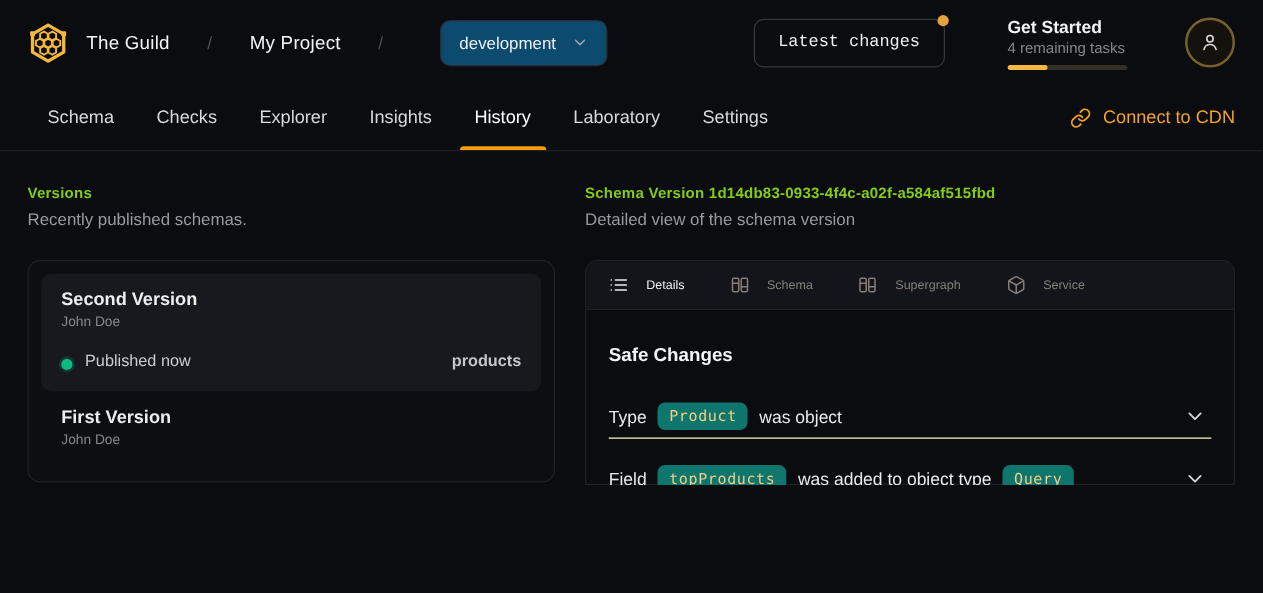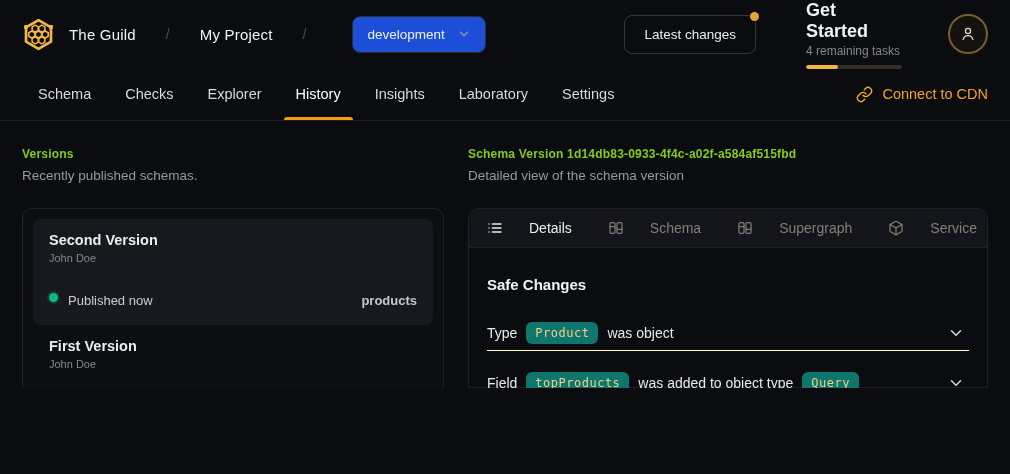--- a/index.html
+++ b/index.html
@@ -13,35 +13,35 @@
   .page { width:1010px; height:388px; display:flex; flex-direction:column; overflow:hidden; }
 
   
   .header { height:68px; display:flex; align-items:center; padding:0 22px; flex:none; }
   .brand-group { display:flex; align-items:center; gap:14px; }
   .logo { width:33px; height:35px; display:block; }
   .crumb { font-size:15px; color:#f3f4f5; font-weight:500; letter-spacing:.2px; }
   .crumb-sep { color:#4b4e54; font-size:14px; margin:0 16px; }
   .target-select {
     display:flex; align-items:center; gap:12px; margin-left:16px;
-    background:#1d4ed8; border:1px solid #2a2c31; border-radius:8px;
+    background:#0c4a6e; border:1px solid #2a2c31; border-radius:8px;
     padding:10px 14px; color:#f0f1f3; font-size:13.5px; cursor:pointer;
   }
   .hdr-spacer { flex:1; }
   .latest-btn {
     position:relative; background:transparent; border:1px solid #35373d;
     border-radius:8px; padding:11px 19px; color:#ededef; font-size:13.5px;
-    font-family:Liberation Sans, sans-serif; cursor:pointer;
+    font-family:Liberation Mono, monospace; cursor:pointer;
   }
   .latest-dot {
     position:absolute; top:-4px; right:-4px; width:9px; height:9px;
     border-radius:50%; background:#e2a33c;
   }
   .get-started { margin-left:50px; width:96px; }
-  .gs-title { font-size:18px; font-weight:600; color:#f1f2f3; }
+  .gs-title { font-size:14px; font-weight:600; color:#f1f2f3; }
   .gs-sub { font-size:12px; color:#83878e; margin-top:2px; white-space:nowrap; }
   .gs-bar { margin-top:7px; height:4px; border-radius:2px; background:#332f26; overflow:hidden; }
   .gs-fill { height:100%; border-radius:2px; background:#f4b740; width:33%; }
   .avatar {
     margin-left:46px; width:40px; height:40px; border-radius:50%;
     border:2px solid #77602b; background:#15120d; display:flex;
     align-items:center; justify-content:center; cursor:pointer; flex:none;
   }
 
   
@@ -70,38 +70,38 @@
 
   
   .versions-box {
     margin-top:25px; border:1px solid #1f2126; border-radius:10px;
     background:#0c0e12; padding:10px;
   }
   .version-card { border-radius:8px; padding:13px 16px 17px; cursor:pointer; }
   .version-card.selected { background:#17191f; }
   .vc-title { font-size:14.5px; font-weight:600; color:#ededee; }
   .vc-author { font-size:11px; color:#85888f; margin-top:4px; }
-  .vc-row { display:flex; align-items:flex-start; margin-top:29px; }
+  .vc-row { display:flex; align-items:flex-end; margin-top:17px; }
   .status-dot {
     width:9px; height:9px; border-radius:50%; background:#10b981;
     box-shadow:0 0 0 2px rgba(16,185,129,.18); flex:none;
   }
   .vc-status { font-size:13px; color:#cccdd1; margin-left:10px; }
   .vc-service { margin-left:auto; font-size:13px; font-weight:700; color:#c5c7cc; }
 
   
   .detail-panel {
     margin-top:25px; flex:1; border:1px solid #1f2126;
     border-radius:10px 10px 0 0; display:flex; flex-direction:column; min-height:0;
   }
   .detail-tabs {
     display:flex; align-items:center; gap:36px; padding:11px 18px;
     background:#14151a; border-bottom:1px solid #1f2126; border-radius:10px 10px 0 0;
   }
-  .dtab { display:flex; align-items:center; gap:26px; font-size:14px; color:#847e76; cursor:pointer; }
+  .dtab { display:flex; align-items:center; gap:14px; font-size:10px; color:#847e76; cursor:pointer; }
   .dtab svg { stroke:#847e76; }
   .dtab.active { color:#eceded; font-weight:500; }
   .dtab.active svg { stroke:#eceded; }
   .detail-content { padding:21px 18px 0; }
   .changes-title { font-size:15px; font-weight:700; color:#f2f3f4; margin:7px 0 8px; }
   .change-row {
     display:flex; align-items:center; padding:21px 4px 6px 0;
     border-bottom:1px solid #fef9c3; font-size:14px; color:#e9eaec; cursor:pointer;
   }
   .code-badge {
@@ -176,22 +176,22 @@
         </svg>
       </span>
     </div>
   </header>
 
   <nav class="nav">
     <div class="nav-tabs">
       <div class="nav-tab">Schema</div>
       <div class="nav-tab">Checks</div>
       <div class="nav-tab">Explorer</div>
+      <div class="nav-tab">Insights</div>
       <div class="nav-tab active">History</div>
-      <div class="nav-tab">Insights</div>
       <div class="nav-tab">Laboratory</div>
       <div class="nav-tab">Settings</div>
     </div>
     <div class="cdn-link">
       <span>
         <svg width="17" height="17" viewBox="0 0 24 24" fill="none" stroke="#f4a328" stroke-width="2" stroke-linecap="round" stroke-linejoin="round">
           <path d="M10 13a5 5 0 0 0 7.54.54l3-3a5 5 0 0 0-7.07-7.07l-1.72 1.71"></path>
           <path d="M14 11a5 5 0 0 0-7.54-.54l-3 3a5 5 0 0 0 7.07 7.07l1.71-1.71"></path>
         </svg>
       </span>

